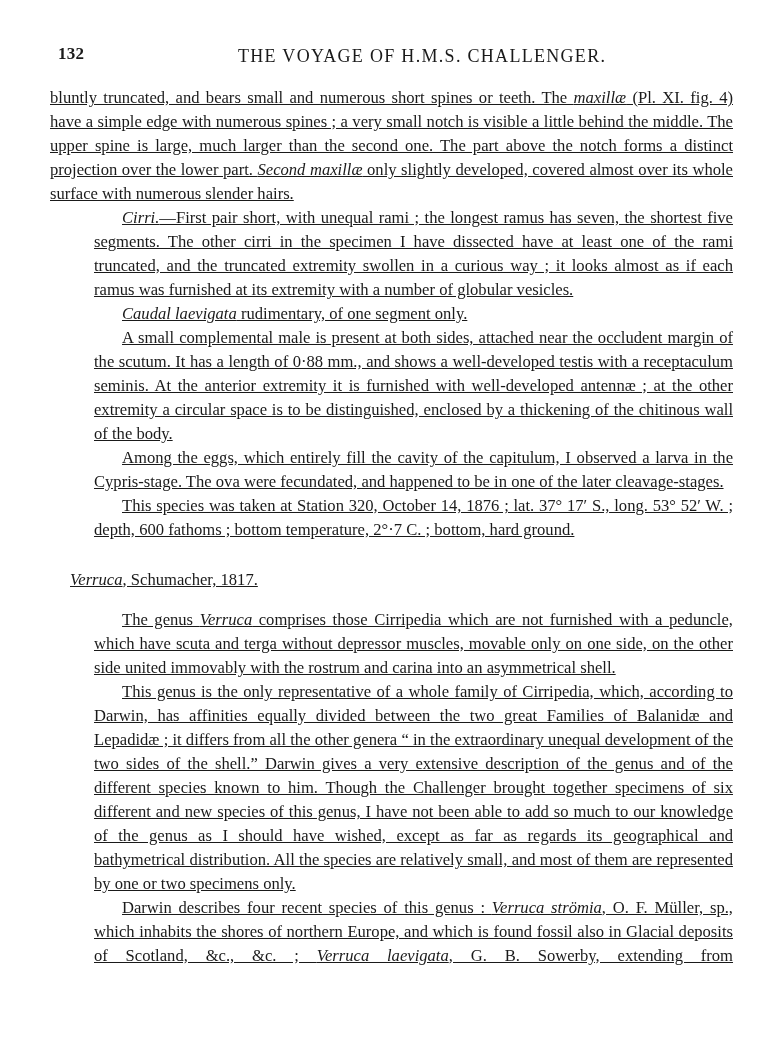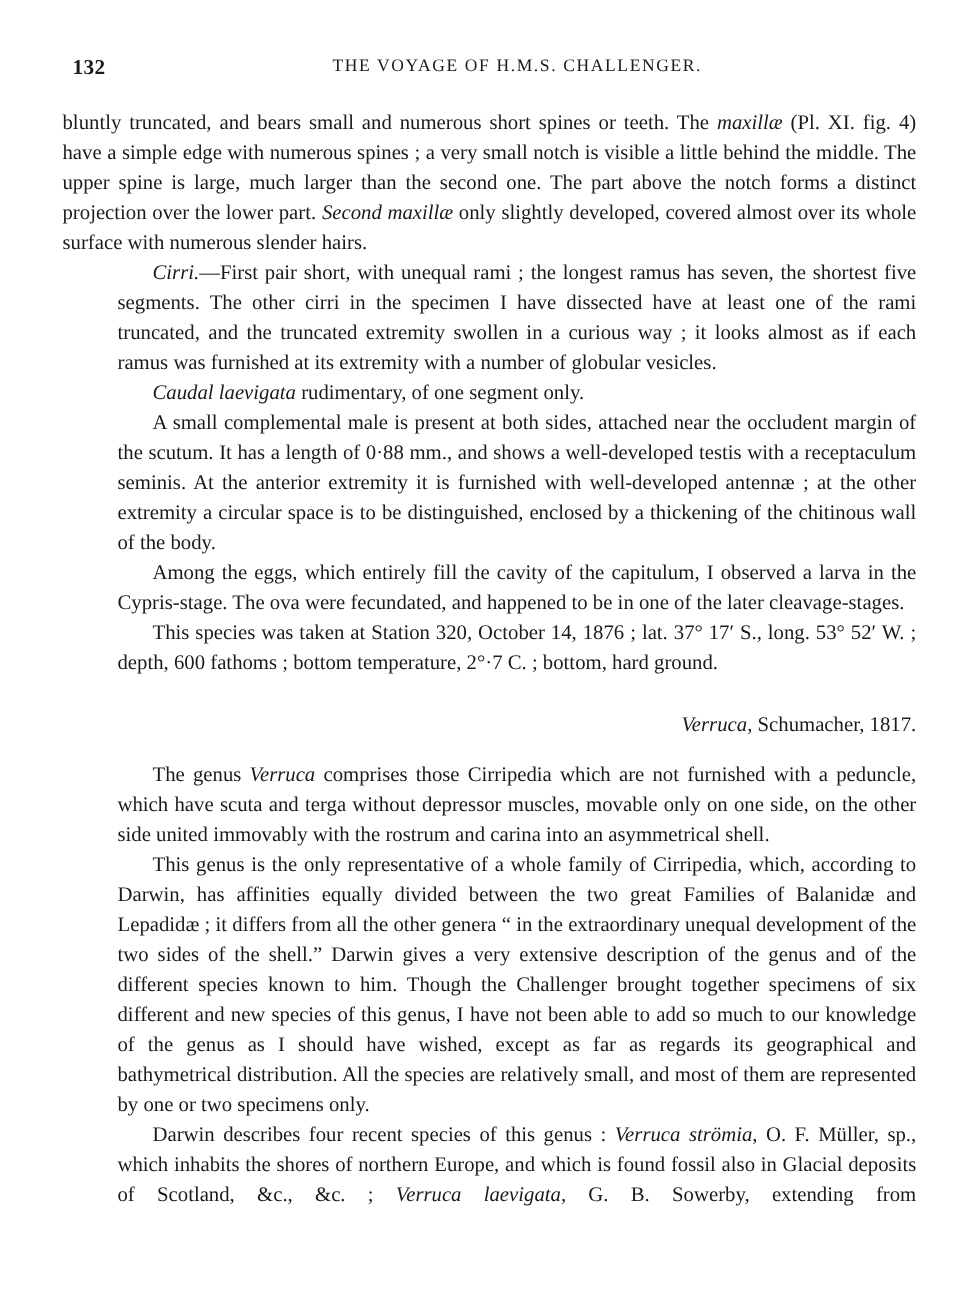--- a/index.html
+++ b/index.html
@@ -11,31 +11,31 @@
   .page { position: absolute; left: 50px; top: 0; width: 683px; }
   .header {
     position: absolute; top: 44px; left: 8px; width: 683px; height: 24px;
   }
   .page-num {
     position: absolute; left: 0; top: 0;
     font-size: 17px; font-weight: bold; letter-spacing: 0.3px;
   }
   .running-title {
     position: absolute; left: 180px; top: 2px;
-    font-size: 14px; letter-spacing: 1.3px; margin-left: 28px;
+    font-size: 18px; letter-spacing: 1.3px;
   }
-  .body { position: absolute; top: 86px; left: 0; width: 683px; }
+  .body { position: absolute; top: 86px; left: 0; width: 683px; text-decoration: underline; }
   p {
     margin: 0; font-size: 16.6px; line-height: 24px;
     text-align: justify; text-align-last: auto;
   }
   p.indent { text-indent: 28px; margin-left: 44px; }
   em { font-style: italic; }
   .section-heading {
-    text-align: right; font-size: 16.6px; line-height: 24px;
+    text-align: left; font-size: 16.6px; line-height: 24px;
     margin: 26px 0 16px 0; padding-left: 20px;
   }
 </style>
 </head>
 <body>
 
 <div class="page">
 
   <div class="header">
     <span class="page-num">132</span>

